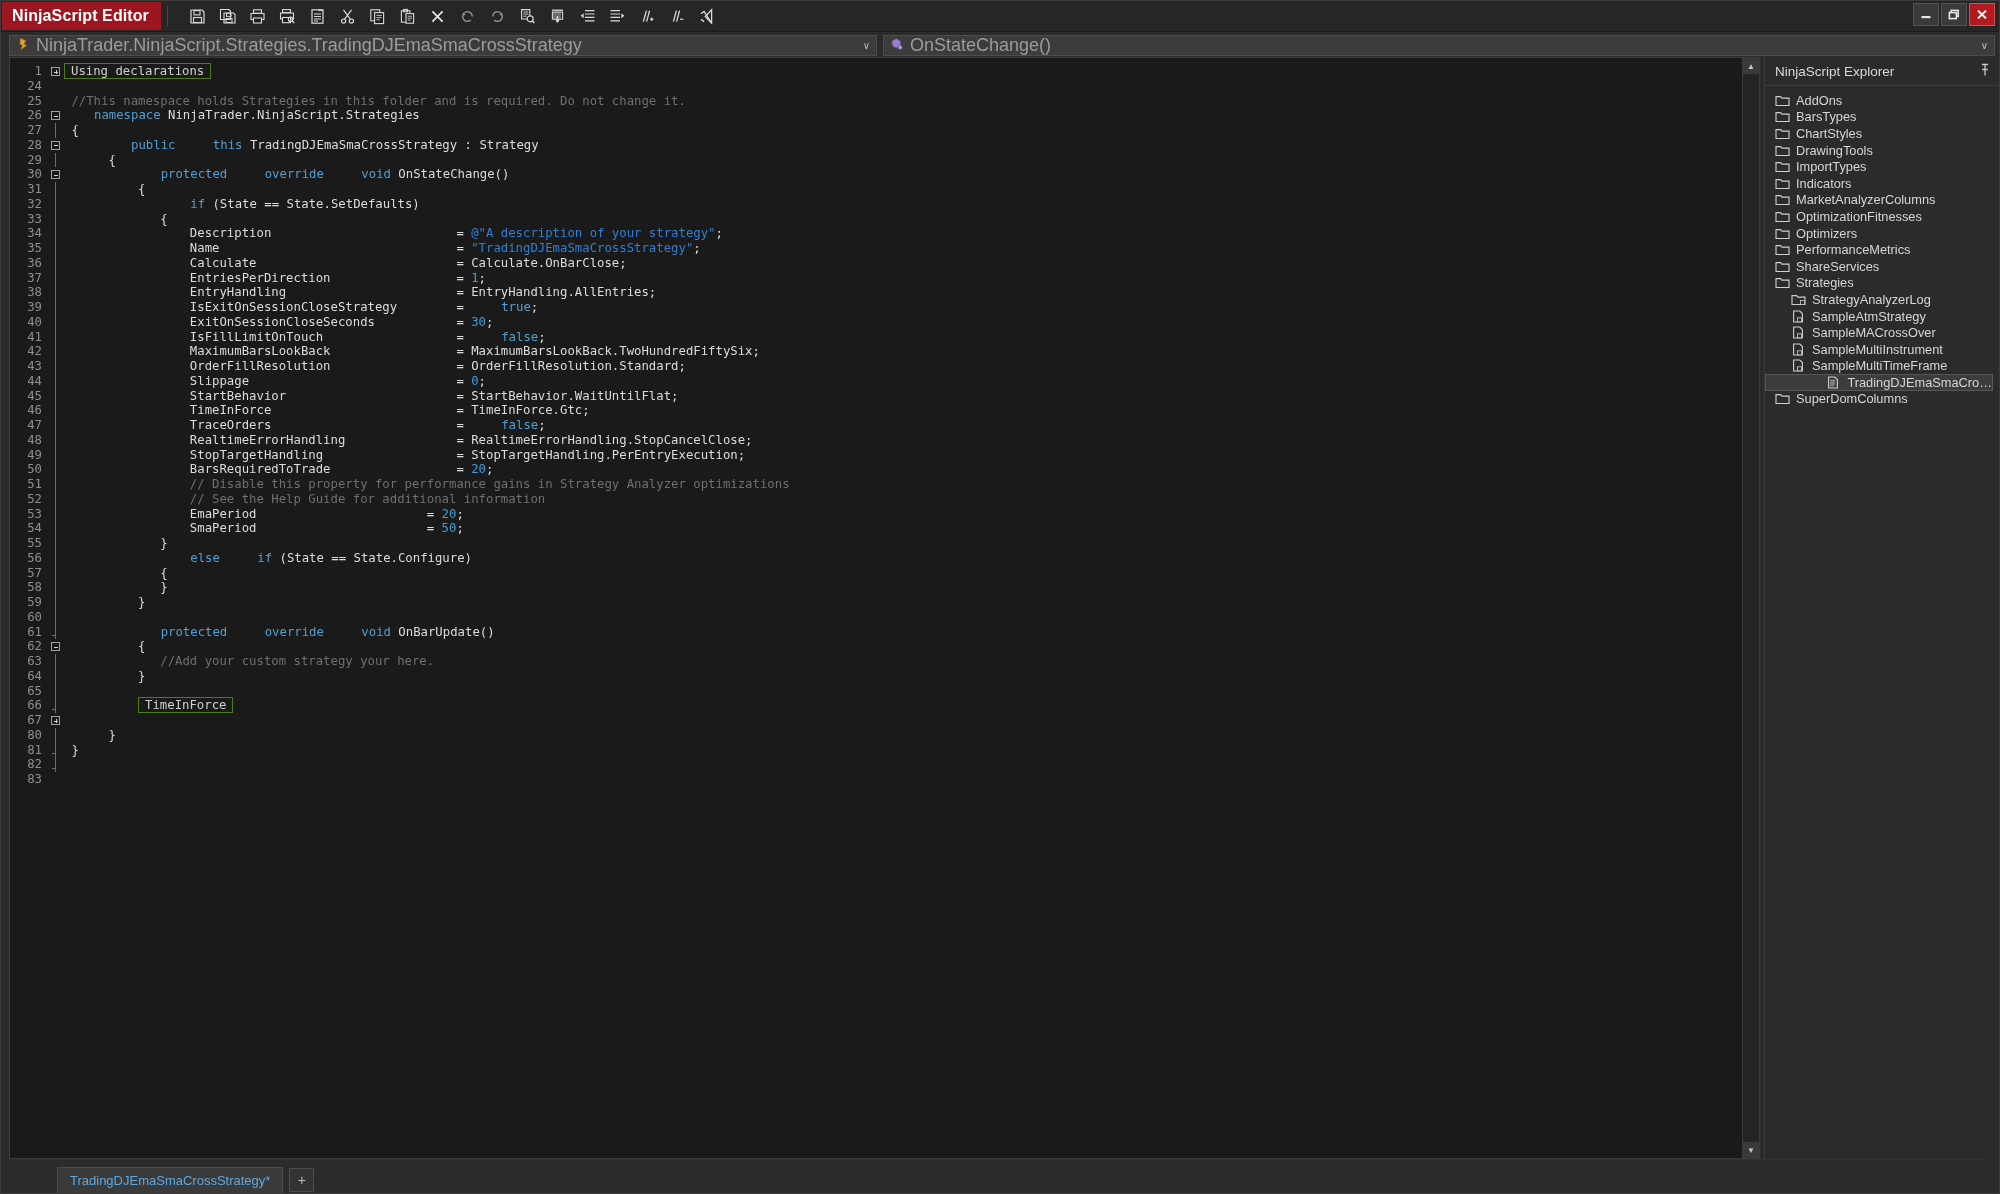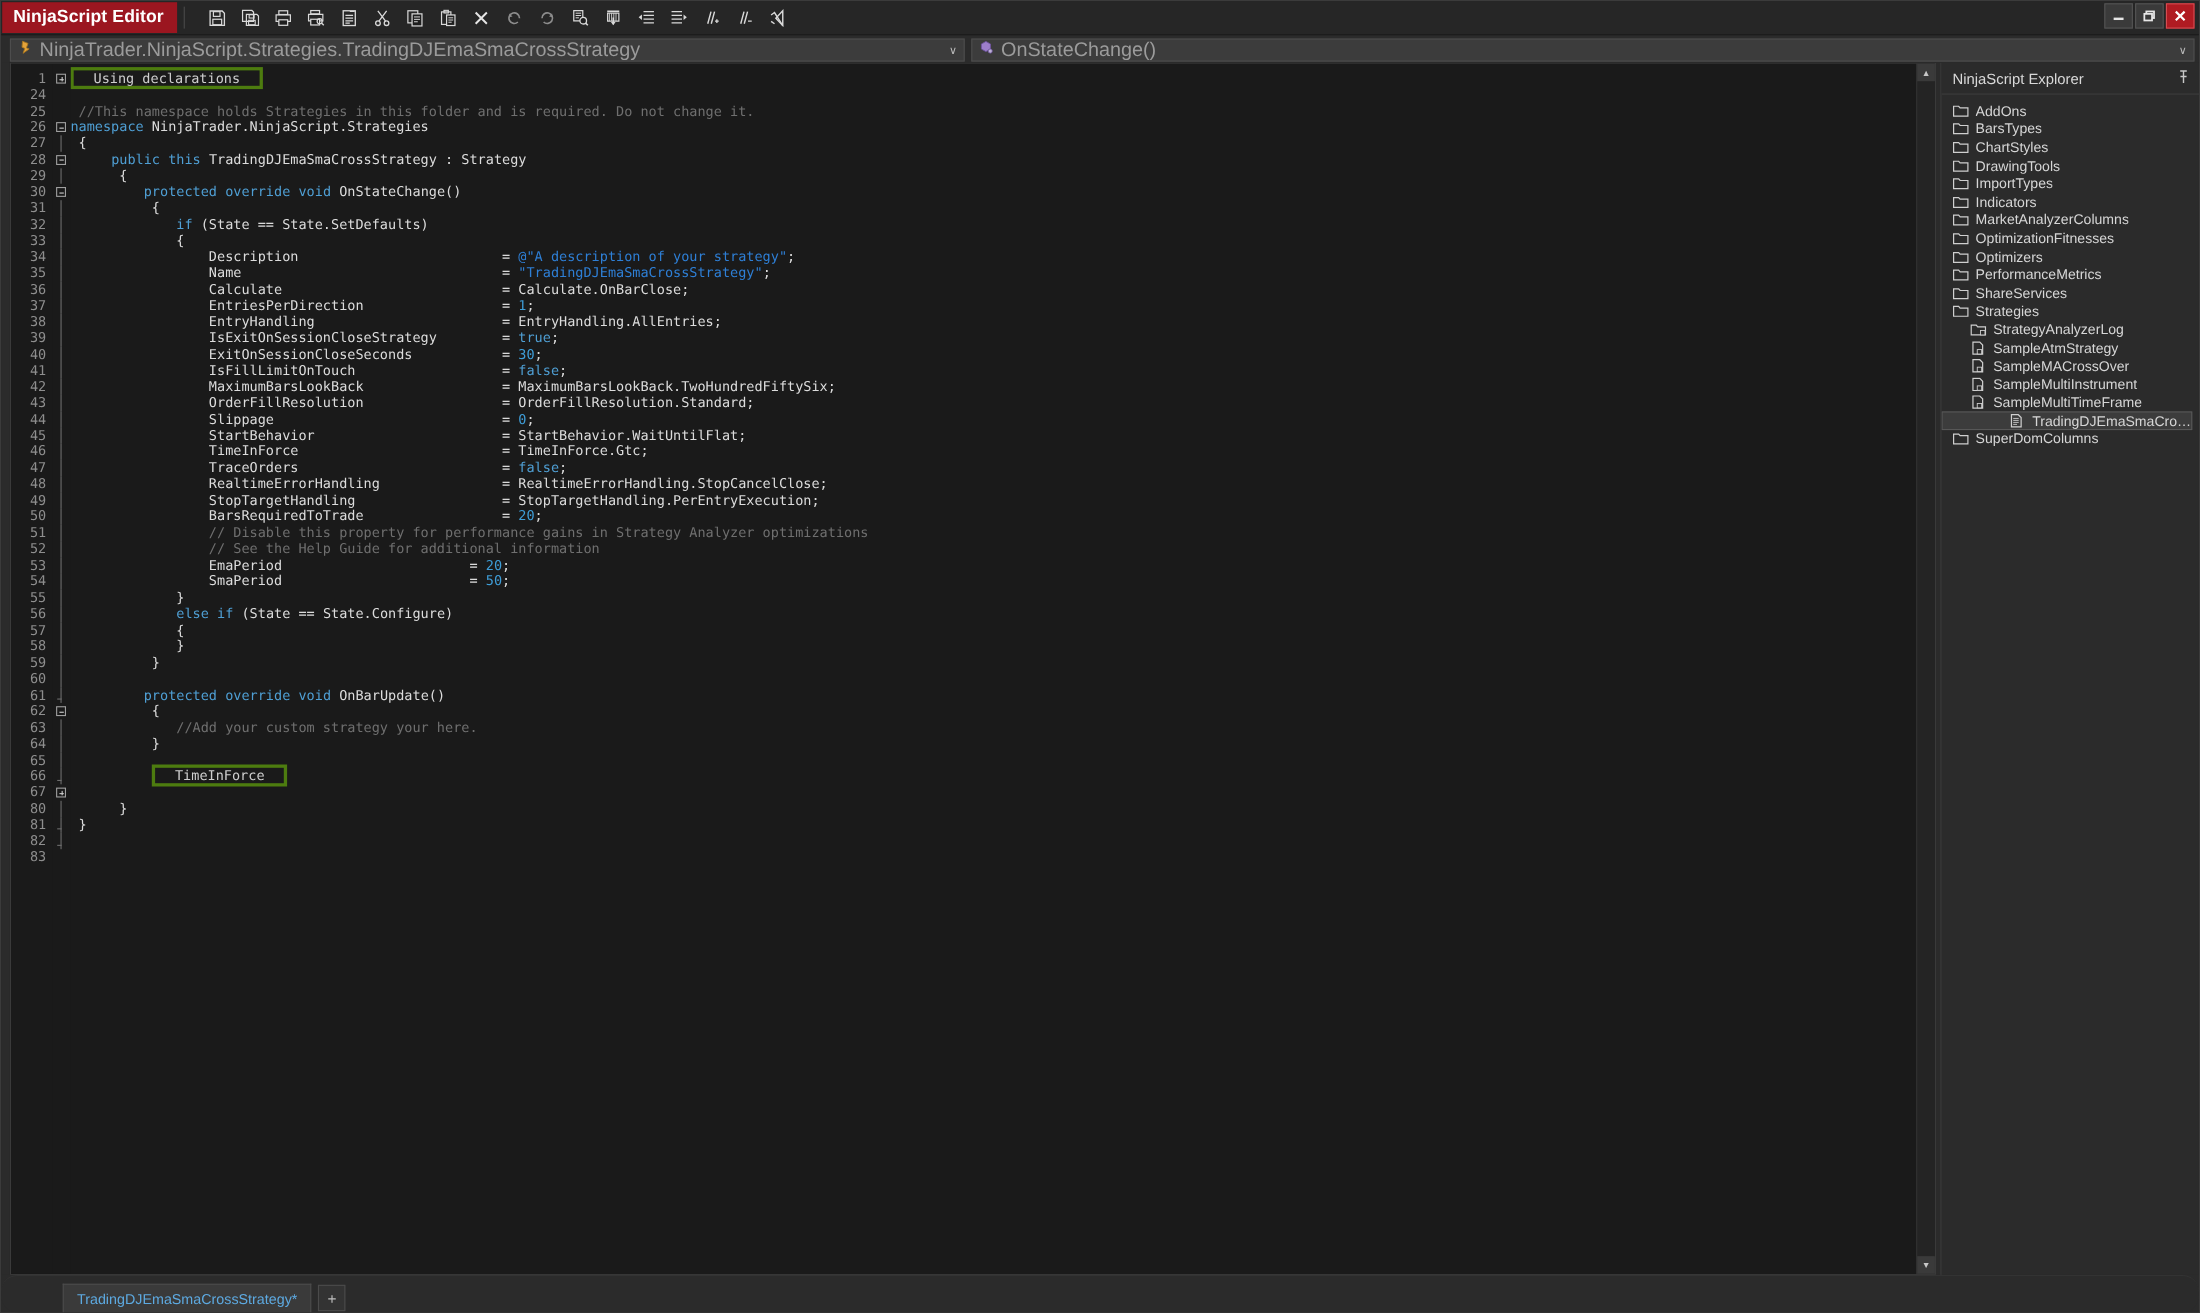--- a/index.html
+++ b/index.html
@@ -234,27 +234,27 @@
     position: absolute;
     left: -3px;
     bottom: 3px;
     width: 4px;
     height: 1px;
     background: #6d6d6d;
   }
 
   
   .chip {
-    border: 3px solid #4d7c0f;
-    padding: 0 18px;
+    border: 1px solid #4d7c0f;
+    padding: 0 6px;
     color: #cfcfcf;
   }
 
   
-  .kw  { color: #4f9fd4; }   
+  .kw  { color: #4f9fd4; margin-left: 30px; }   
   .str { color: #2e7fd6; }   
   .num { color: #3f9ed8; }   
   .cmt { color: #6f6f6f; }
   .pln { color: #dcdcdc; }
 
   
   .vscroll {
     width: 16px;
     min-width: 16px;
     background: #2b2b2b;

